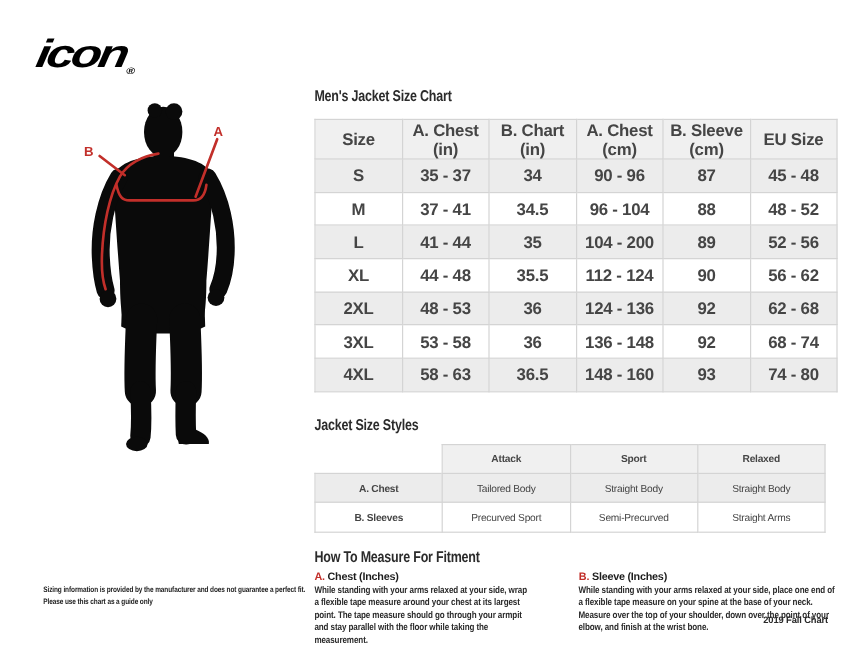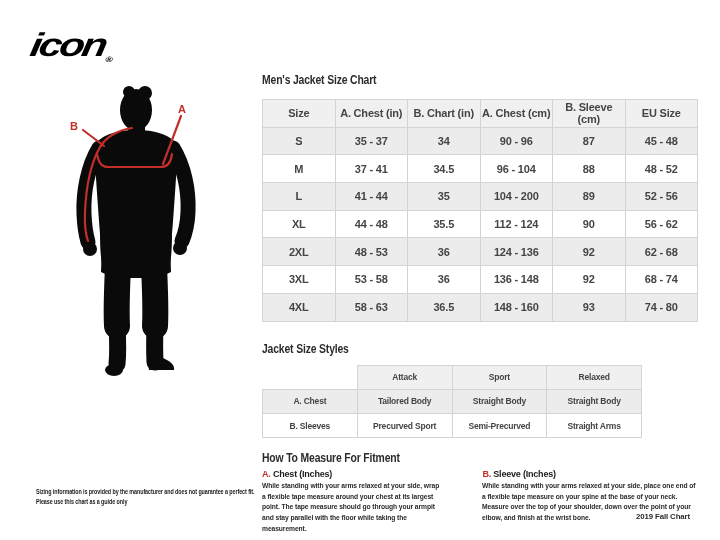--- a/index.html
+++ b/index.html
@@ -19,28 +19,28 @@
   .content { position:absolute; left:262px; top:72px; width:436px; }
   .sec-title { font-size:13px; font-weight:bold; color:#2b2b2b; letter-spacing:-.2px;
                transform:scaleX(.8); transform-origin:0 50%; white-space:nowrap; }
   .t1 { margin-bottom:12px; }
   .t2 { margin-top:19px; margin-bottom:9px; }
   .t3 { margin-top:12px; margin-bottom:4px; }
 
   table { border-collapse:collapse; table-layout:fixed; }
   .main-table { width:436px; }
   .main-table th, .main-table td { border:1px solid #d4d4d4; height:27.7px; text-align:center;
-      vertical-align:middle; font-size:11px; font-weight:bold; color:#454545; letter-spacing:-.2px; }
+      vertical-align:middle; font-size:14px; font-weight:bold; color:#454545; letter-spacing:-.2px; }
   .main-table thead th { background:#f0f0f0; }
   .main-table tbody tr:nth-child(odd) td { background:#ececec; }
 
-  .styles-table { width:380px;padding-left:12px; }
+  .styles-table { width:426px;padding-left:12px; }
   .styles-table th, .styles-table td { border:1px solid #d4d4d4; height:24.3px; text-align:center;
       vertical-align:middle; font-size:8.5px; color:#454545; letter-spacing:-.2px; font-weight:bold; }
-  .styles-table td { font-weight:bold; }
+  .styles-table td { font-weight:normal; }
   .styles-table .blank { border:none; background:#fff; }
   .styles-table thead th { background:#f0f0f0; }
   .styles-table tbody tr.row-a th, .styles-table tbody tr.row-a td { background:#ececec; }
 
   .measure-cols { display:flex; margin-top:3px;gap:41px; }
   .m-col { width:198px; }
   .m-col + .m-col { width:238px; }
   .m-head { font-size:9px; font-weight:bold; color:#1c1c1c; letter-spacing:-.2px; }
   .m-head .red-letter { color:var(--accent); }
   .m-body { margin-top:2px; font-size:8px; font-weight:bold; color:#2a2a2a; line-height:1.32;

